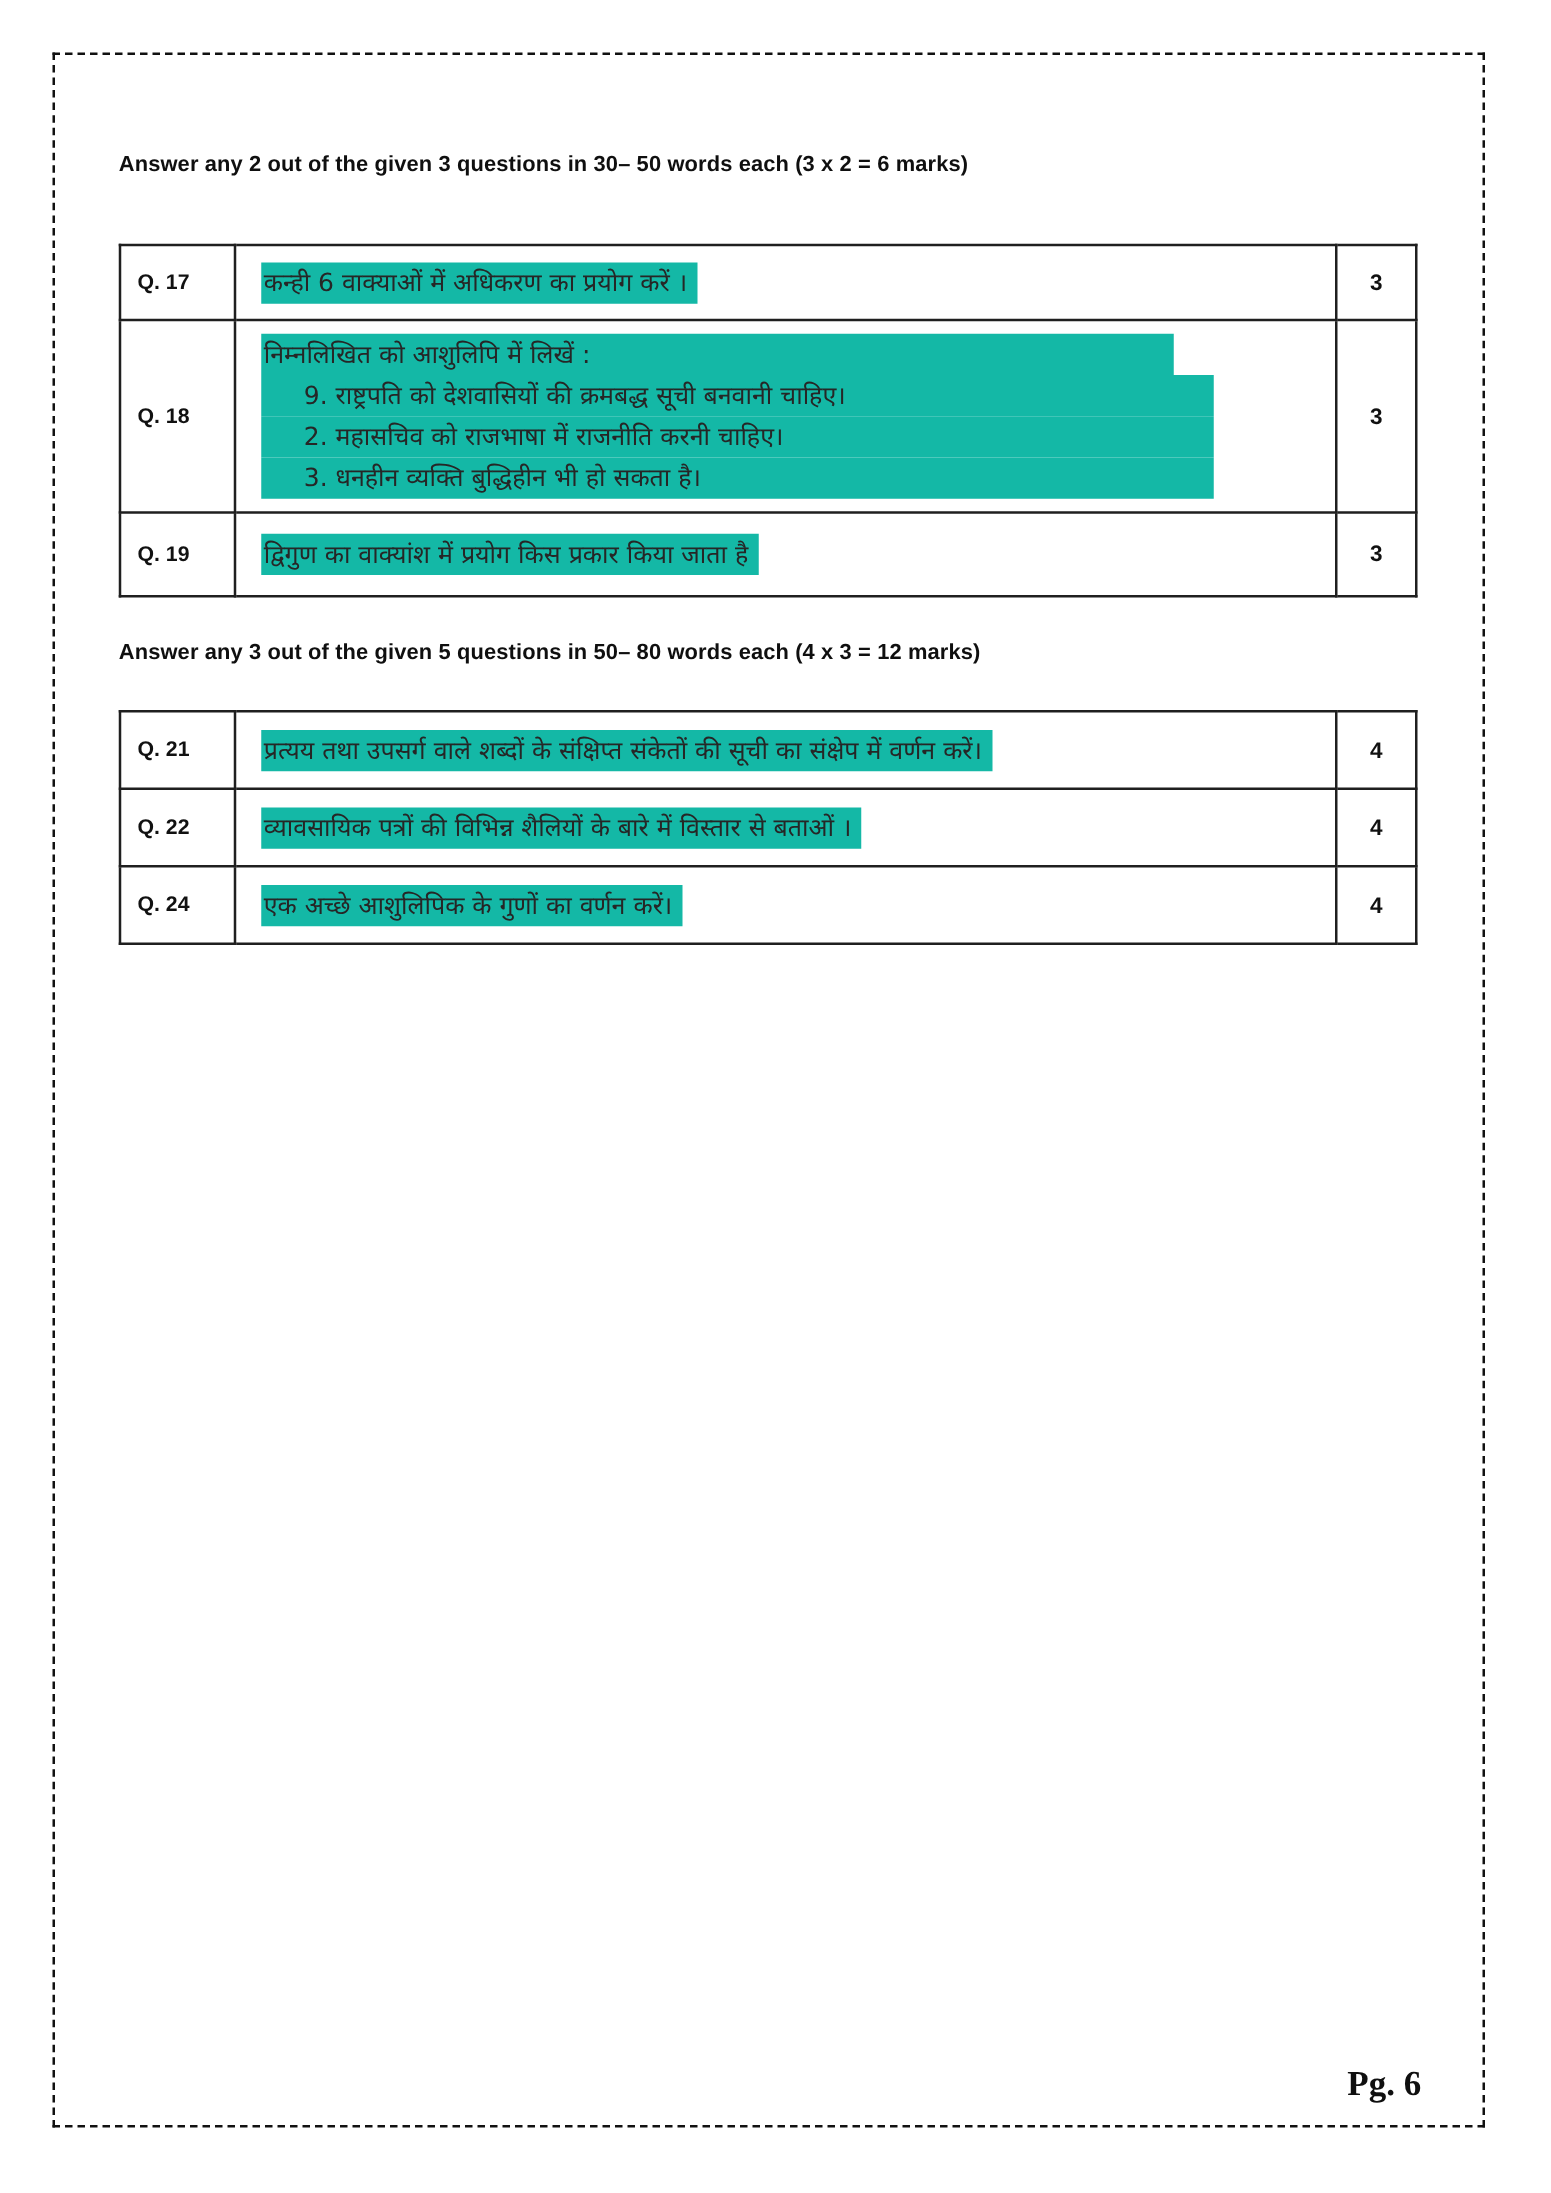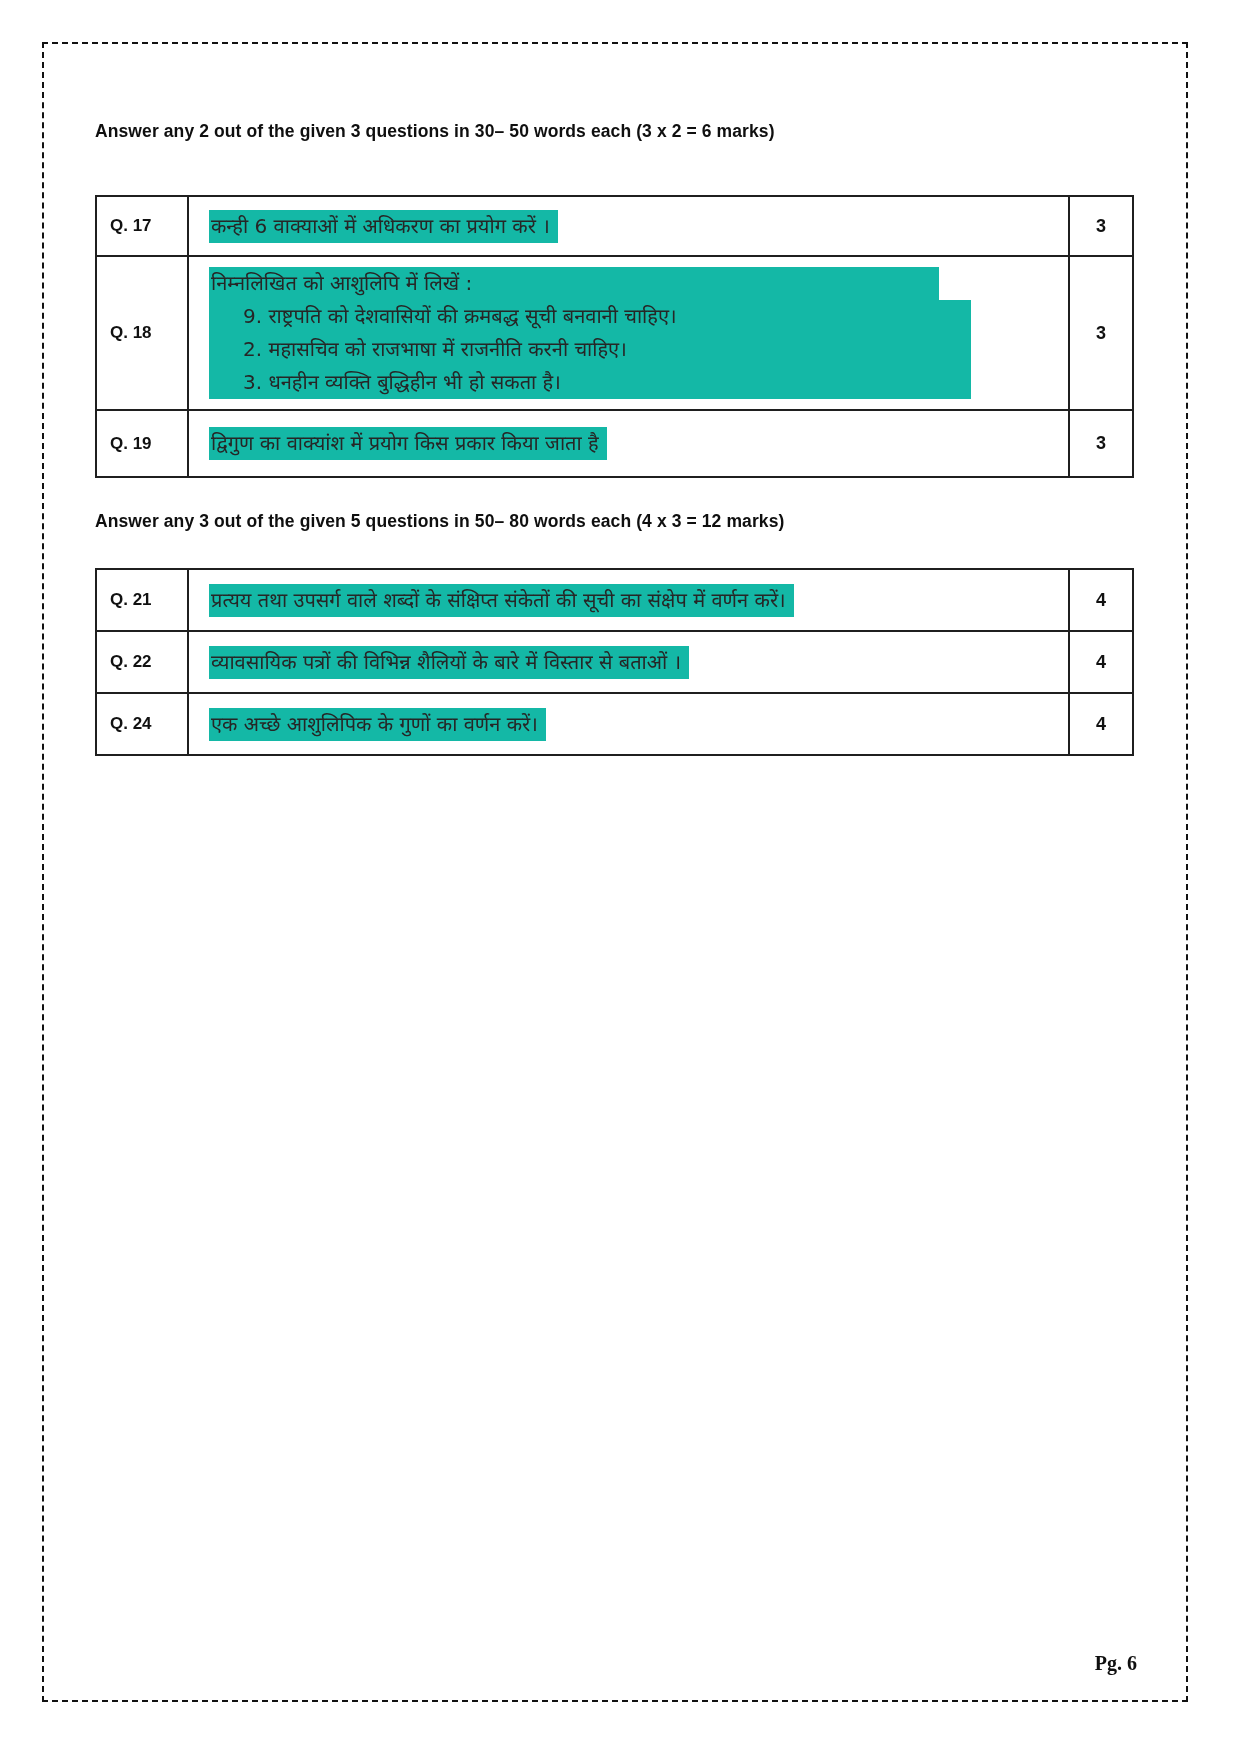--- a/index.html
+++ b/index.html
@@ -46,21 +46,21 @@
   .r-67{height:67px;}
   .r-62{height:62px;}
   .hl{
     background:#14b8a6;display:inline-block;padding:1px 8px 1px 2px;
   }
   .block .hl{display:block;width:720px;}
   .indent{padding-left:34px;}
   .heading-2{margin-top:32px;}
   .page-number{
     position:absolute;right:104px;top:1652px;
-    font-family:"Liberation Serif",serif;font-weight:bold;font-size:20px;color:#0f0f0f;
+    font-family:"Liberation Serif",serif;font-weight:bold;font-size:28px;color:#0f0f0f;
   }
 </style>
 </head>
 <body>
 
 <div class="page-border"></div>
 
 <div class="content">
 
   <div class="section-heading">Answer any 2 out of the given 3 questions in 30– 50 words each (3 x 2 = 6 marks)</div>

